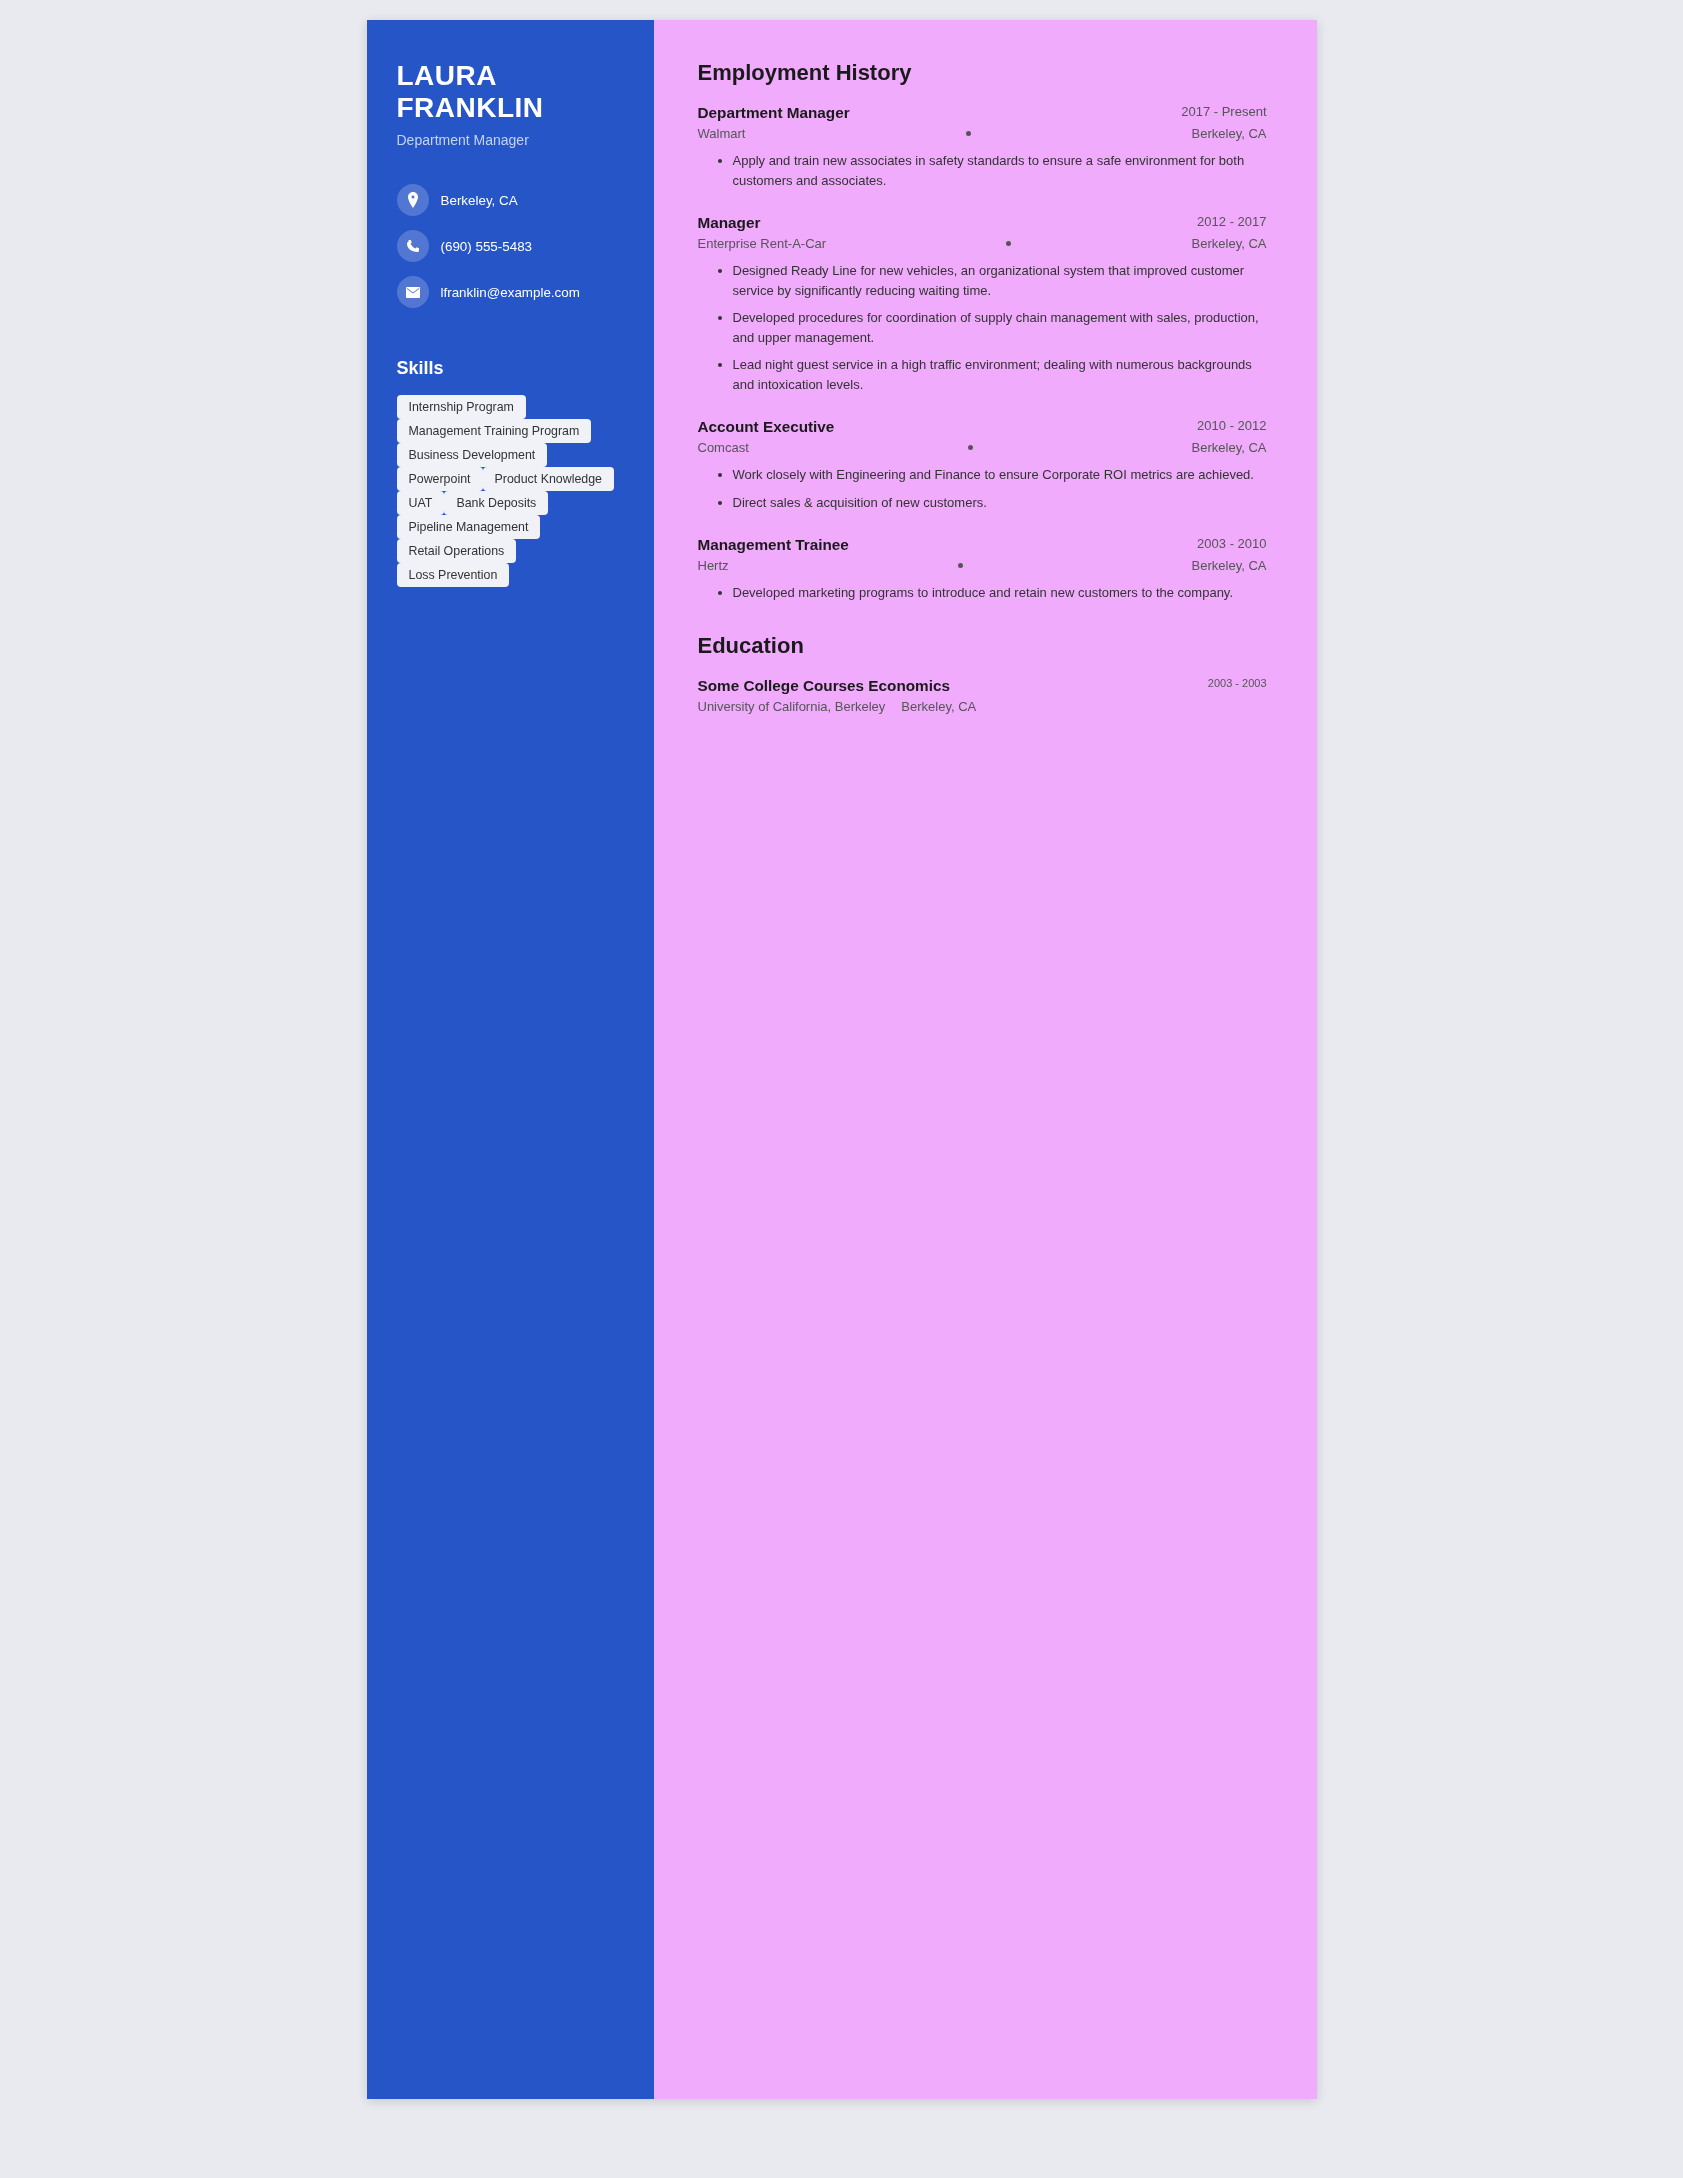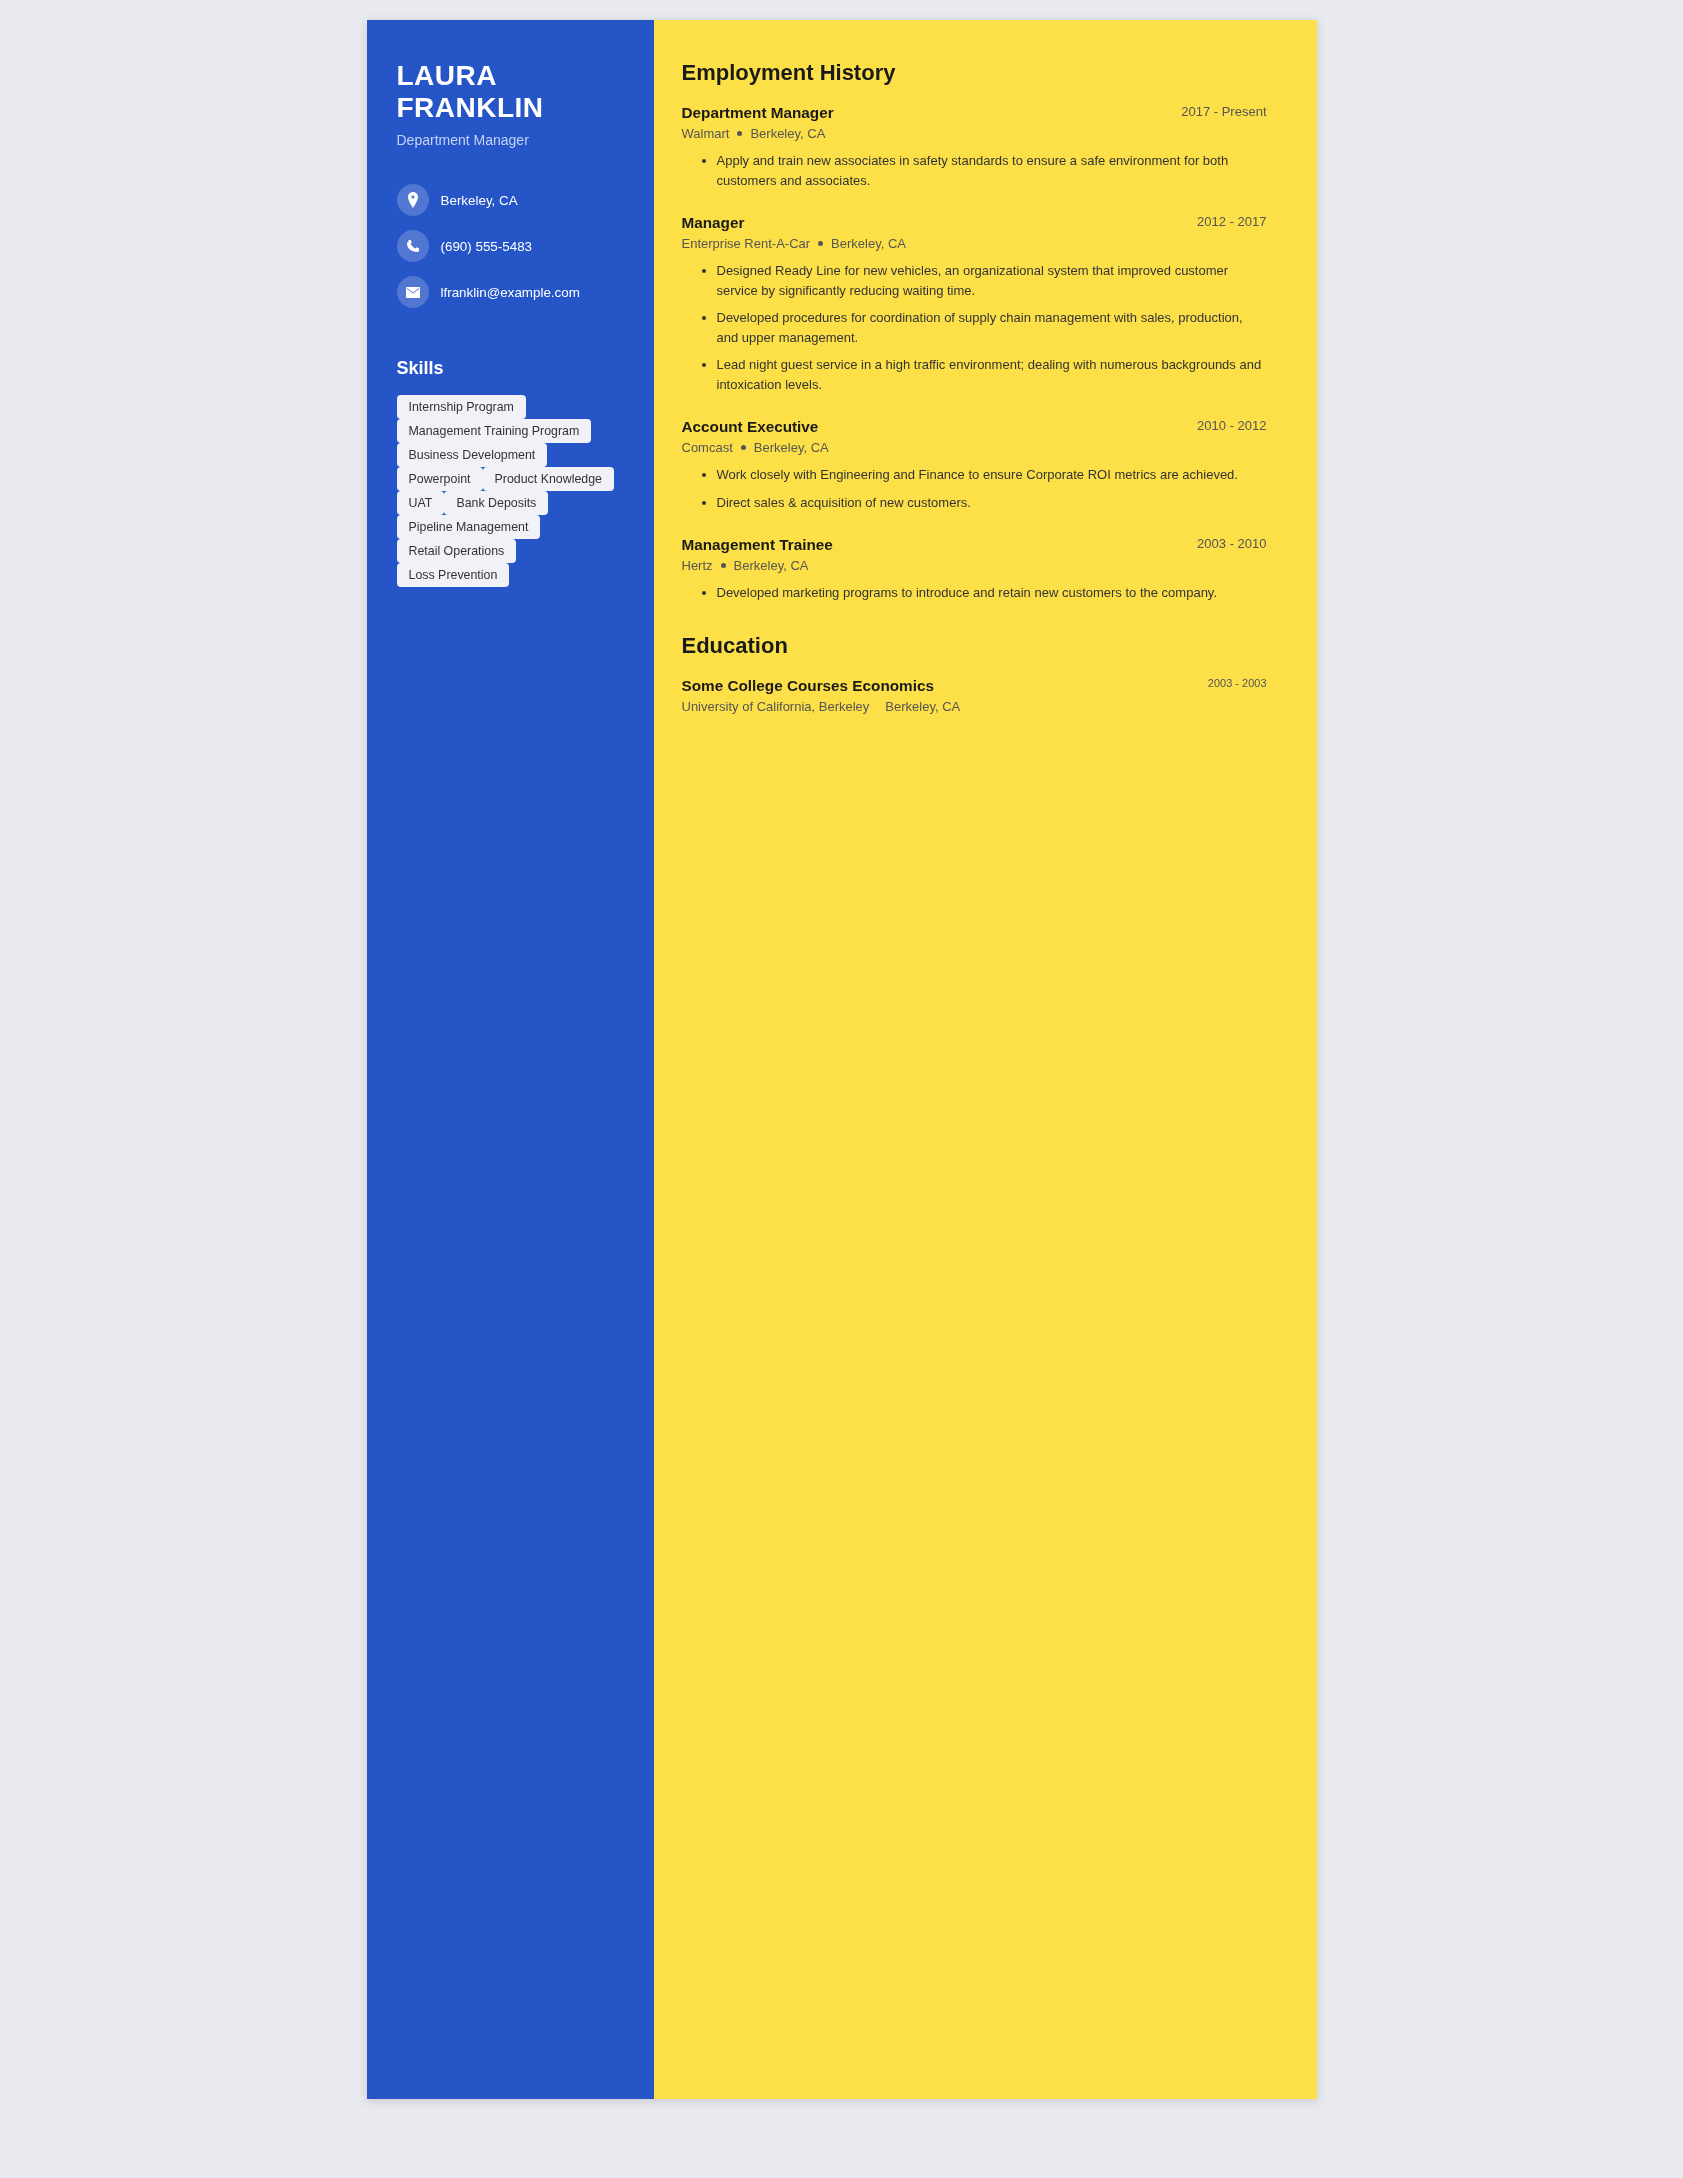--- a/index.html
+++ b/index.html
@@ -84,22 +84,22 @@
       background: #f0f2f8;
       color: #333;
       border-radius: 4px;
       padding: 5px 12px;
       font-size: 12.4px;
       font-weight: 400;
     }
     
     .main-content {
       flex: 1;
-      background: #fde047;
-      padding: 40px 50px 40px 28px;
+      background: #f0abfc;
+      padding: 40px 50px 40px 44px;
     }
     .section-title {
       font-size: 22px;
       font-weight: 700;
       color: #1a1a1a;
       margin-bottom: 18px;
       padding-bottom: 0;
     }
     
     .employment-section {
@@ -125,20 +125,21 @@
       white-space: nowrap;
       margin-left: 16px;
     }
     .job-company {
       font-size: 13px;
       color: #555;
       margin-bottom: 10px;
       display: flex;
       align-items: center;
       gap: 8px;
+      justify-content: space-between;
     }
     .job-company .dot {
       width: 5px;
       height: 5px;
       border-radius: 50%;
       background: #555;
       display: inline-block;
     }
     .job-bullets {
       list-style: disc;

